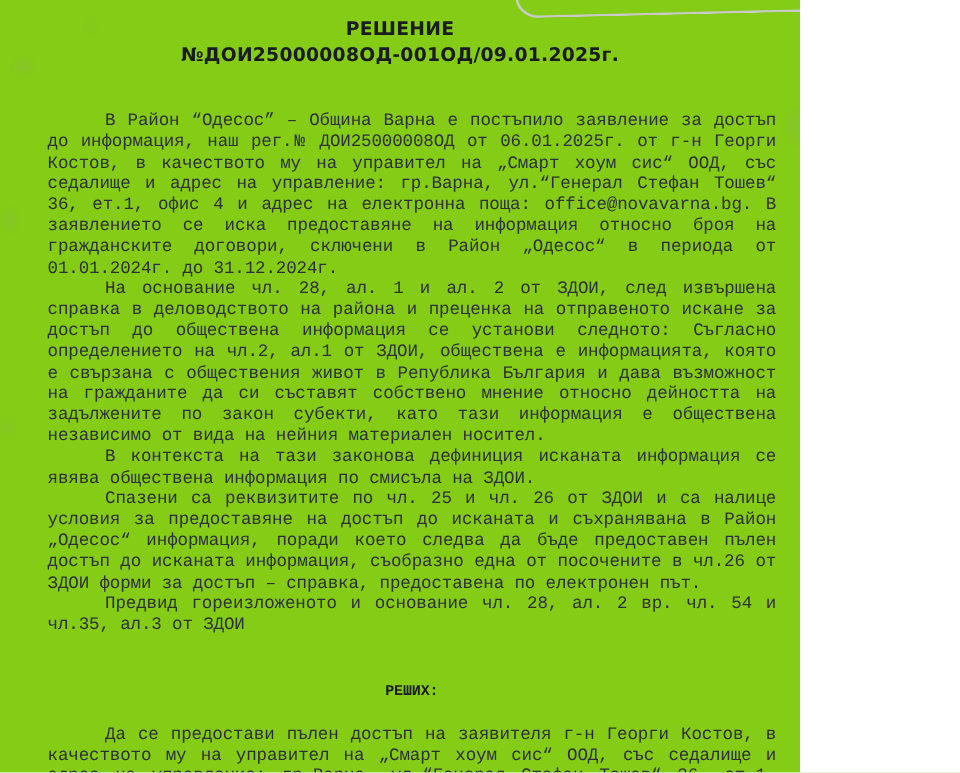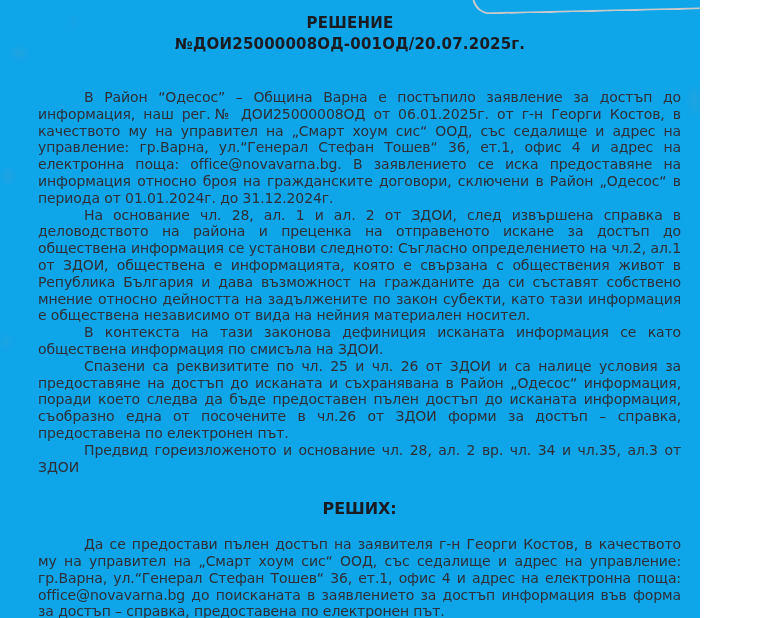--- a/index.html
+++ b/index.html
@@ -3,24 +3,24 @@
 <meta charset="utf-8">
 <title>РЕШЕНИЕ</title>
 <style>
   html, body {
     margin: 0;
     padding: 0;
     background: #ffffff;
   }
   .page {
     position: relative;
-    width: 700px;
+    width: 640px;
     height: 618px;
     overflow: hidden;
-    background: #0ea5e9;
+    background: #84cc16;
     font-family: "DejaVu Sans", "Liberation Sans", sans-serif;
     color: #2e2f38;
   }
   
   .curl {
     position: absolute;
     top: -30px;
     right: -12px;
     width: 238px;
     height: 40px;
@@ -59,53 +59,54 @@
     padding-left: 38px;
     padding-right: 19px;
     font-size: 14px;
     line-height: 16.8px;
     letter-spacing: -0.1px;
     text-align: justify;
   }
   .body p {
     margin: 0;
     text-indent: 46px;
+    font-family: Liberation Mono, monospace;
   }
   .body p.reshih {
-    margin-top: 26px;
+    margin-top: 36px;
     margin-bottom: 18px;
     text-indent: 0;
     text-align: center;
     font-weight: bold;
-    font-size: 16px;
+    font-size: 12px;
     color: #1b1c22;
   }
 </style>
 </head>
 <body>
 
 <div class="page">
 
   <div class="curl"></div>
   <div class="smudge s1"></div>
   <div class="smudge s2"></div>
   <div class="smudge s3"></div>
   <div class="smudge s4"></div>
   <div class="smudge s5"></div>
 
   <header class="title">
     <div>РЕШЕНИЕ</div>
-    <div>№ДОИ25000008ОД-001ОД/20.07.2025г.</div>
+    <div>№ДОИ25000008ОД-001ОД/09.01.2025г.</div>
   </header>
 
   <main class="body">
     <p>В Район “Одесос” – Община Варна е постъпило заявление за достъп до информация, наш рег.№ ДОИ25000008ОД от 06.01.2025г. от г-н Георги Костов, в качеството му на управител на „Смарт хоум сис“ ООД, със седалище и адрес на управление: гр.Варна, ул.“Генерал Стефан Тошев“ 36, ет.1, офис 4 и адрес на електронна поща: office@novavarna.bg. В заявлението се иска предоставяне на информация относно броя на гражданските договори, сключени в Район „Одесос“ в периода от 01.01.2024г. до 31.12.2024г.</p>
     <p>На основание чл. 28, ал. 1 и ал. 2 от ЗДОИ, след извършена справка в деловодството на района и преценка на отправеното искане за достъп до обществена информация се установи следното: Съгласно определението на чл.2, ал.1 от ЗДОИ, обществена е информацията, която е свързана с обществения живот в Република България и дава възможност на гражданите да си съставят собствено мнение относно дейността на задължените по закон субекти, като тази информация е обществена независимо от вида на нейния материален носител.</p>
-    <p>В контекста на тази законова дефиниция исканата информация се като обществена информация по смисъла на ЗДОИ.</p>
+    <p>В контекста на тази законова дефиниция исканата информация се явява обществена информация по смисъла на ЗДОИ.</p>
     <p>Спазени са реквизитите по чл. 25 и чл. 26 от ЗДОИ и са налице условия за предоставяне на достъп до исканата и съхранявана в Район „Одесос“ информация, поради което следва да бъде предоставен пълен достъп до исканата информация, съобразно една от посочените в чл.26 от ЗДОИ форми за достъп – справка, предоставена по електронен път.</p>
-    <p>Предвид гореизложеното и основание чл. 28, ал. 2 вр. чл. 34 и чл.35, ал.3 от ЗДОИ</p>
+    <p>Предвид гореизложеното и основание чл. 28, ал. 2 вр. чл. 54 и чл.35, ал.3 от ЗДОИ</p>
 
     <p class="reshih">РЕШИХ:</p>
 
     <p>Да се предостави пълен достъп на заявителя г-н Георги Костов, в качеството му на управител на „Смарт хоум сис“ ООД, със седалище и адрес на управление: гр.Варна, ул.“Генерал Стефан Тошев“ 36, ет.1, офис 4 и адрес на електронна поща: office@novavarna.bg до поисканата в заявлението за достъп информация във форма за достъп – справка, предоставена по електронен път.</p>
   </main>
 
 </div>
 
 </body></html>

